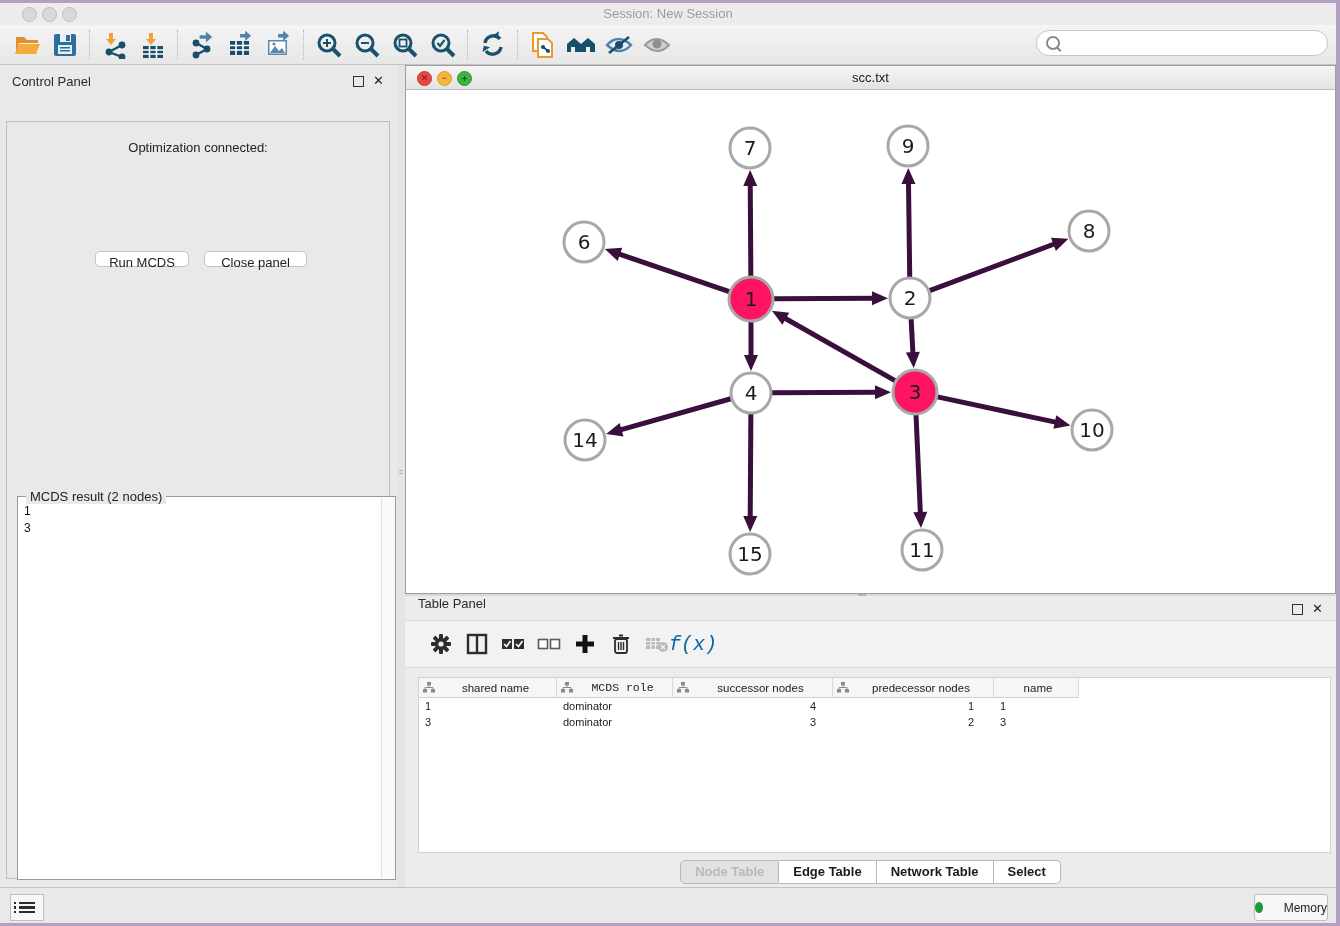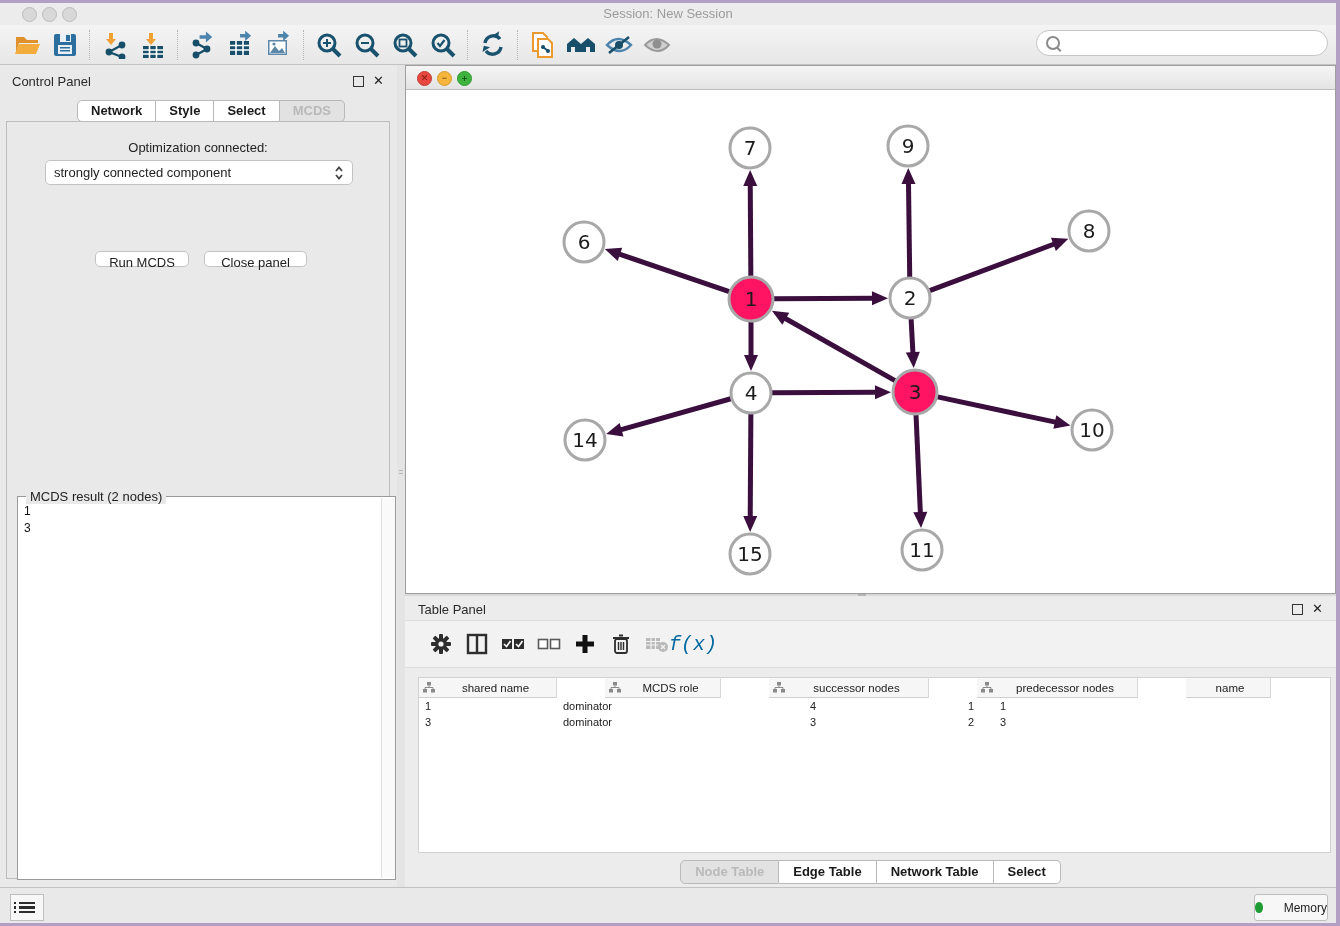--- a/index.html
+++ b/index.html
@@ -51,21 +51,21 @@
   .mac-dot{width:13px;height:13px;border-radius:50%;top:5px;font-size:9px;font-weight:bold;text-align:center;line-height:12px;}
   #net-title{width:100%;text-align:center;top:4px;font-size:13px;color:#1a1a1a;}
   #net-canvas{left:0;top:24px;}
   .hsplit{left:405px;top:591px;width:931px;height:2px;background:#d9d9d9;}
   
   #table-panel{left:405px;top:593px;width:931px;height:291px;background:#ececec;}
   #tp-toolbar{left:0;top:24px;width:100%;height:48px;background:#f2f2f2;border-top:1px solid #dcdcdc;
               border-bottom:1px solid #dcdcdc;display:flex;align-items:center;padding-left:18px;box-sizing:border-box;}
   .tp-btn{width:36px;height:36px;display:flex;align-items:center;justify-content:center;}
   #tbl{left:13px;top:81px;width:913px;height:176px;background:#fff;border:1px solid #d2d2d2;box-sizing:border-box;overflow:hidden;}
-  #tbl-header{display:flex;height:20px;gap:48px;}
+  #tbl-header{display:flex;height:20px;}
   .hcell{background:#f6f6f6;border-right:1px solid #d8d8d8;border-bottom:1px solid #cfcfcf;display:flex;
          align-items:center;font-size:11.5px;box-sizing:border-box;padding-left:4px;}
   .hcell .hlabel{flex:1;text-align:center;}
   .trow{display:flex;height:16px;font-size:11px;align-items:center;}
   .tcell{box-sizing:border-box;padding:0 6px;}
   #tp-tabs{bottom:3px;width:100%;display:flex;justify-content:center;}
   #tp-tabs .tab{padding:0 14px;height:22px;line-height:22px;}
   
   #statusbar{left:0;top:884px;width:100%;height:36px;background:#e9e9e9;border-top:1px solid #c2c2c2;}
   #list-btn{left:10px;top:6px;width:32px;height:25px;background:#f7f7f7;border:1px solid #bfbfbf;
@@ -223,36 +223,23 @@
   <div id="searchbox" class="abs">
     <span class="mag"></span>
     <input placeholder="" style="">
   </div>
 
   <div id="control-panel" class="abs">
     <div class="abs panel-title" style="left:12px;top:9px">Control Panel</div>
     <span class="abs float-btn" style="right:33px;top:11px"></span>
     <span class="abs close-x" style="right:13px;top:11px">✕</span>
 
-    <div class="abs seg" id="cp-tabs" style="left:77px;top:35px;z-index:2">
-        <div class="tab">Network</div>
-        <div class="tab">Style</div>
-        <div class="tab">Select</div>
-        <div class="tab disabled">MCDS</div>
-      </div>
 
     <div id="cp-content" class="abs">
       <div id="opt-label" class="abs">Optimization connected:</div>
-      <div id="criterion" class="abs">
-        <span class="val">strongly connected component</span>
-        <svg width="10" height="16">
-          <path d="M2 6 L5 2.5 L8 6" stroke="#444" fill="none" stroke-width="1.8"></path>
-          <path d="M2 10 L5 13.5 L8 10" stroke="#444" fill="none" stroke-width="1.8"></path>
-        </svg>
-      </div>
       <div class="abs btn" style="left:88px;top:129px;width:94px">Run MCDS</div>
       <div class="abs btn" style="left:197px;top:129px;width:103px">Close panel</div>
 
       <div id="result-box" class="abs">
         <span id="result-legend">MCDS result (2 nodes)</span>
         <div id="result-lines">1
 3</div>
         <div id="result-scroll"></div>
       </div>
     </div>
@@ -261,20 +248,21 @@
   <div class="vsplit abs">
     <div class="grip abs" style="left:2px;top:405px;width:4px;height:1px"></div>
     <div class="grip abs" style="left:2px;top:408px;width:4px;height:1px"></div>
   </div>
 
   <div id="net-win" class="abs">
     <div id="net-titlebar" class="abs">
       <div class="mac-dot abs" style="left:11px;background:#e8473f;border:1px solid #c23b34;color:#7c1813">✕</div>
       <div class="mac-dot abs" style="left:31px;background:#f6b53d;border:1px solid #d59c2f;color:#8a6016">−</div>
       <div class="mac-dot abs" style="left:51px;background:#3fb33f;border:1px solid #2f9a30;color:#115c11">＋</div>
+      <div id="net-title" class="abs">scc.txt</div>
     </div>
     <svg id="net-canvas" class="abs" width="929" height="503">
         <line x1="344.84768545925334" y1="186.0005043472541" x2="344.2317829967884" y2="92.99923251504809" stroke="#3a0f3d" stroke-width="5"></line>
         <polygon points="344.14569216940987,79.99951758088737 351.25149661380846,95.95281013126596 337.2518036077892,96.04552332998132" fill="#3a0f3d"></polygon>
         <line x1="323.2329813176285" y1="201.57053853356183" x2="211.12372408186968" y2="163.30570223153637" stroke="#3a0f3d" stroke-width="5"></line>
         <polygon points="198.82062656574666,159.10644140268 216.2240408780515,157.65001760643696 211.70175998543695,170.89950723918486" fill="#3a0f3d"></polygon>
         <line x1="367.9995451264251" y1="208.85534877278977" x2="469.0006921989183" y2="208.2201214327112" stroke="#3a0f3d" stroke-width="5"></line>
         <polygon points="482.0004350964629,208.13836204341848 466.0447758167964,215.2388505443028 465.9567272437119,201.23912742387012" fill="#3a0f3d"></polygon>
         <line x1="345" y1="232" x2="345" y2="268" stroke="#3a0f3d" stroke-width="5"></line>
         <polygon points="345,281 338,265 352,265" fill="#3a0f3d"></polygon>
@@ -321,21 +309,21 @@
         <circle cx="516" cy="460" r="20" fill="#ffffff" stroke="#a8a8a8" stroke-width="3"></circle>
         <text x="516" y="467" text-anchor="middle" font-size="20" fill="#1b1b1b" font-family="&quot;DejaVu Sans&quot;, sans-serif">11</text>
       </svg>
   </div>
 
   <div class="hsplit abs">
     <div class="grip abs" style="left:453px;top:0;width:8px;height:2px"></div>
   </div>
 
   <div id="table-panel" class="abs">
-    <div class="abs panel-title" style="left:13px;top:6px">Table Panel</div>
+    <div class="abs panel-title" style="left:13px;top:0">Table Panel</div>
     <span class="abs float-btn" style="right:33px;top:8px"></span>
     <span class="abs close-x" style="right:13px;top:8px">✕</span>
 
     <div id="tp-toolbar" class="abs">
       <div class="tp-btn">
         <svg width="22" height="22">
           <g fill="#2d2d2d">
             <rect x="9" y="1" width="4" height="20" rx="1"></rect>
             <rect x="1" y="9" width="20" height="4" rx="1"></rect>
             <rect x="9" y="1" width="4" height="20" rx="1" transform="rotate(45 11 11)"></rect>
@@ -394,21 +382,21 @@
       <div id="tbl-header">
           <div class="hcell" style="width: 138px;">
             <svg width="12" height="11">
               <rect x="4" y="0" width="4" height="3.5" fill="#8a8a8a"></rect>
               <rect x="0" y="7" width="4" height="3.5" fill="#8a8a8a"></rect>
               <rect x="8" y="7" width="4" height="3.5" fill="#8a8a8a"></rect>
               <path d="M6 3.5 v2 M2 7 v-1.5 h8 V7" stroke="#8a8a8a" fill="none"></path>
             </svg>
             <span class="hlabel">shared name</span>
           </div>
-          <div class="hcell" style="width: 116px;">
+          <div class="hcell" style="width: 116px; font-family: Liberation Mono, monospace;">
             <svg width="12" height="11">
               <rect x="4" y="0" width="4" height="3.5" fill="#8a8a8a"></rect>
               <rect x="0" y="7" width="4" height="3.5" fill="#8a8a8a"></rect>
               <rect x="8" y="7" width="4" height="3.5" fill="#8a8a8a"></rect>
               <path d="M6 3.5 v2 M2 7 v-1.5 h8 V7" stroke="#8a8a8a" fill="none"></path>
             </svg>
             <span class="hlabel">MCDS role</span>
           </div>
           <div class="hcell" style="width: 160px;">
             <svg width="12" height="11">

